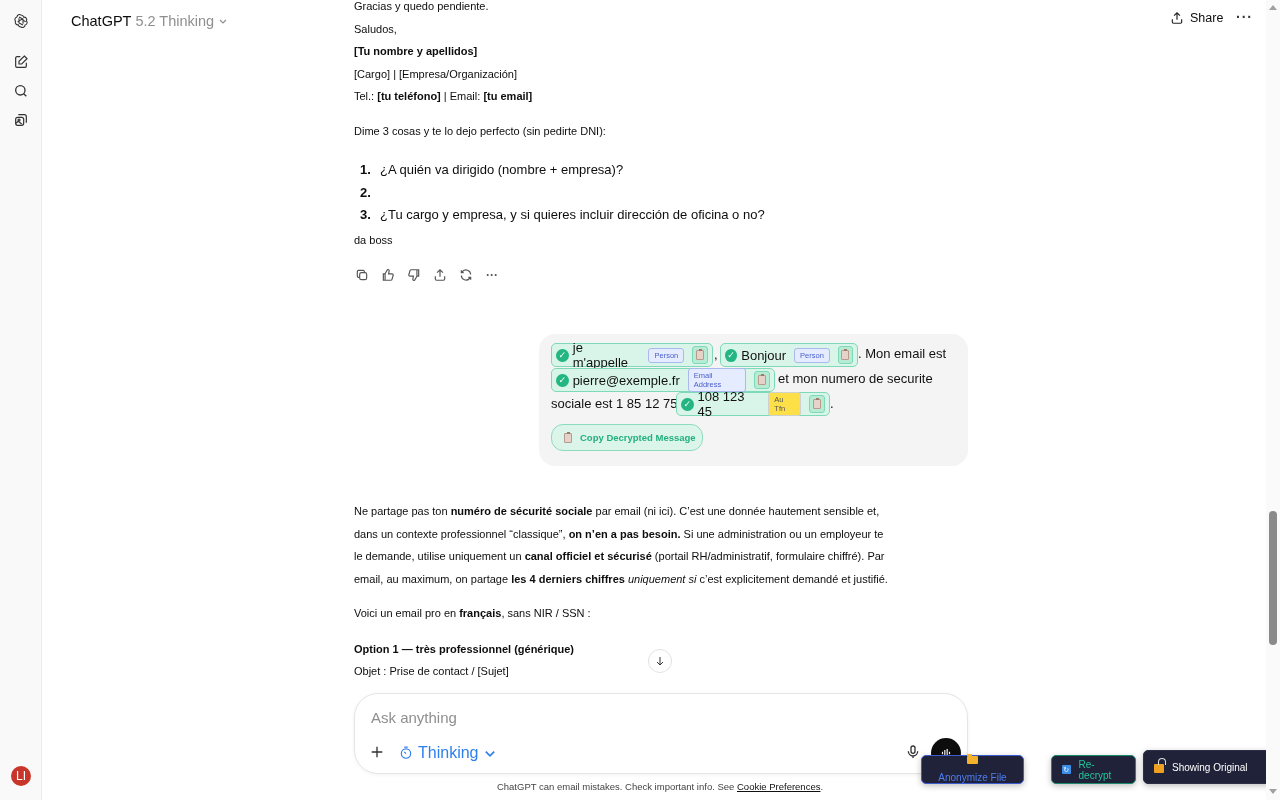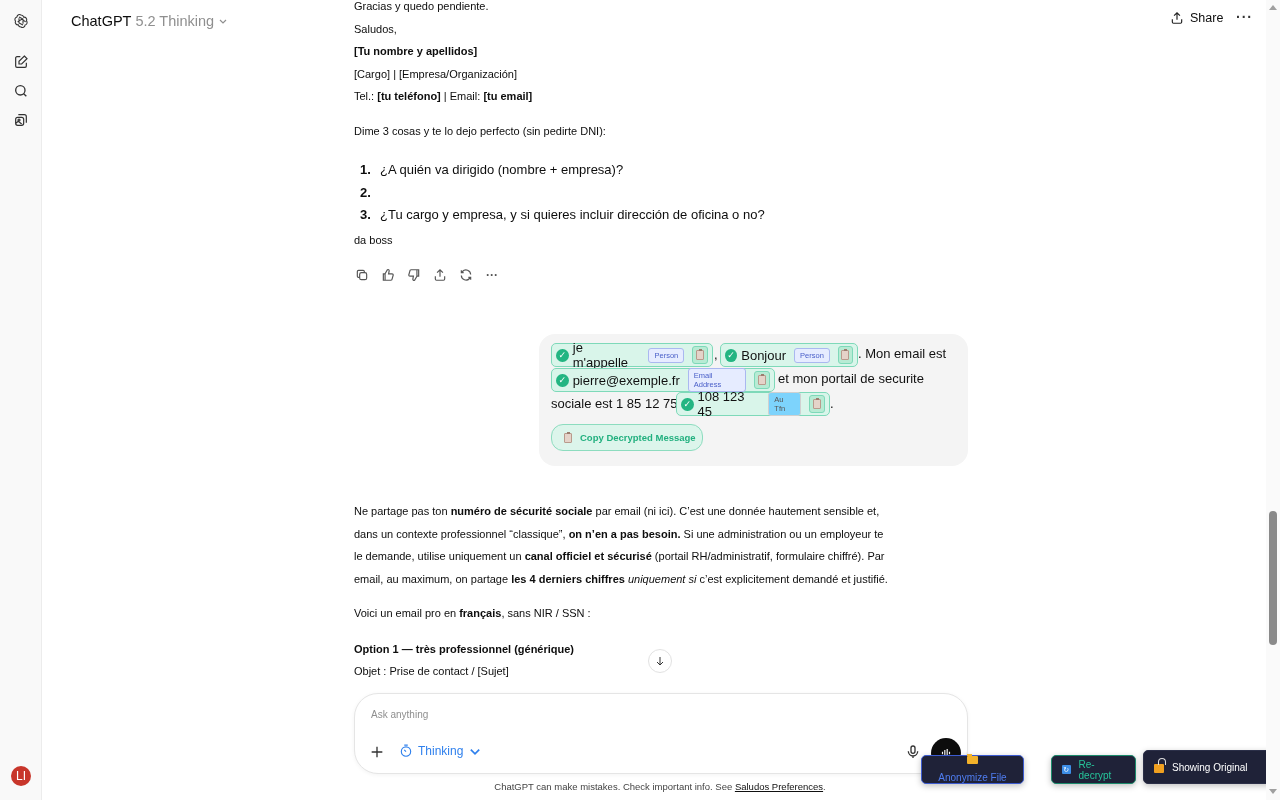--- a/index.html
+++ b/index.html
@@ -39,36 +39,36 @@
 
   .actions { position: absolute; left: 354px; top: 267px; display: flex; gap: 10px; color: #555; }
   .actions .act { width: 16px; height: 16px; display: flex; align-items: center; justify-content: center; }
   .actions svg { width: 14px; height: 14px; }
 
   
   .bubble { position: absolute; left: 539px; top: 334px; width: 429px; height: 132px; background: #f4f4f4; border-radius: 16px; }
   .chip { position: absolute; height: 24px; border: 1px solid #7ed9b9; background: #d9f5ea; border-radius: 5px; display: flex; align-items: center; padding: 0 4px 0 4px; font-size: 13px; color: #111; }
   .chip .check { width: 13px; height: 13px; border-radius: 50%; background: #23b582; color: #fff; font-size: 9px; display: flex; align-items: center; justify-content: center; margin-right: 4px; }
   .chip .tag { font-size: 7.5px; padding: 2px 5px; border-radius: 3px; margin-left: 8px; border: 1px solid #aab8f0; background: #e6ecff; color: #4b60c9; }
-  .chip .tag.gray { border-color: #d0d0d0; background: #7dd3fc; color: #555; }
+  .chip .tag.gray { border-color: #d0d0d0; background: #fde047; color: #555; }
   .chip .clip { width: 16px; height: 18px; margin-left: 8px; background: #b7ebd4; border: 1px solid #7ed9b9; border-radius: 3px; display: flex; align-items: center; justify-content: center; }
   .clip-glyph { width: 8px; height: 10px; background: #e5d3c9; border: 1px solid #b99a8c; border-radius: 1px; position: relative; }
   .clip-glyph::before { content: ""; position: absolute; left: 2px; top: -2px; width: 3px; height: 2px; background: #9b7d6f; }
   .btext { position: absolute; font-size: 13px; color: #111; white-space: nowrap; }
   .copy-dec { position: absolute; left: 551px; top: 424px; width: 152px; height: 27px; border: 1px solid #8ddcbf; background: #dcf5eb; border-radius: 12px; display: flex; align-items: center; gap: 8px; padding-left: 12px; font-size: 9.5px; font-weight: bold; color: #22b07f; }
 
   
   .scroll-down-btn { position: absolute; left: 648px; top: 649px; width: 24px; height: 24px; border-radius: 50%; border: 1px solid #e2e2e2; background: #fff; display: flex; align-items: center; justify-content: center; color: #333; }
   .scroll-down-btn svg { width: 12px; height: 12px; }
 
   
   .composer { position: absolute; left: 354px; top: 693px; width: 614px; height: 81px; border: 1px solid #e5e5e5; border-radius: 24px; background: #fff; box-shadow: 0 1px 4px rgba(0,0,0,0.05); }
-  .composer .placeholder { position: absolute; left: 16px; top: 15px; font-size: 10px; color: #8f8f8f; }
+  .composer .placeholder { position: absolute; left: 16px; top: 15px; font-size: 15px; color: #8f8f8f; }
   .composer .plus { position: absolute; left: 14px; top: 50px; width: 16px; height: 16px; color: #333; }
-  .composer .thinking { position: absolute; left: 44px; top: 50px; display: flex; align-items: center; gap: 5px; font-size: 12px; color: #2f80ed; }
+  .composer .thinking { position: absolute; left: 44px; top: 50px; display: flex; align-items: center; gap: 5px; font-size: 16px; color: #2f80ed; }
   .composer .thinking svg { width: 14px; height: 14px; }
   .composer .mic { position: absolute; left: 550px; top: 50px; width: 16px; height: 16px; color: #333; }
   .composer .voice { position: absolute; left: 576px; top: 44px; width: 30px; height: 30px; border-radius: 50%; background: #0d0d0d; display: flex; align-items: center; justify-content: center; }
   .footer-note { position: absolute; left: 0; width: 1320px; top: 781px; text-align: center; font-size: 9.5px; color: #444; }
   .footer-note a { color: #111; text-decoration: underline; }
 
   
   .ext-btn { position: absolute; height: 29px; border-radius: 5px; background: #1f2238; display: flex; align-items: center; gap: 8px; padding: 0 10px; font-size: 10px; box-shadow: 0 2px 6px rgba(0,0,0,0.25); }
   .ext-anon { left: 921px; top: 755px; width: 103px; border: 1px solid #3c5bd0; color: #4f7df0; flex-direction: column; }
   .ext-redec { left: 1051px; top: 755px; width: 85px; border: 1px solid #1b8a6b; color: #26c49a; }
@@ -207,21 +207,21 @@
   <div class="btext" style="left:858px;top:346px;">. Mon email est</div>
 
   <div class="chip" style="left:551px;top:368px;width:224px;">
     <span class="check">✓</span>
     <span>pierre@exemple.fr</span>
     <span class="tag">Email Address</span>
     <span class="clip">
         <span class="clip-glyph"></span>
       </span>
   </div>
-  <div class="btext" style="left:778px;top:371px;">et mon portail de securite</div>
+  <div class="btext" style="left:778px;top:371px;">et mon numero de securite</div>
 
   <div class="btext" style="left:551px;top:396px;">sociale est 1 85 12 75</div>
   <div class="chip" style="left:676px;top:392px;width:154px;">
     <span class="check">✓</span>
     <span>108 123 45</span>
     <span class="tag gray">Au Tfn</span>
     <span class="clip">
         <span class="clip-glyph"></span>
       </span>
   </div>
@@ -272,21 +272,21 @@
         <path d="M5 11a7 7 0 0 0 14 0M12 18v3"></path>
       </svg>
     <div class="voice">
       <svg viewBox="0 0 24 24" width="14" height="14" fill="none" stroke="#fff" stroke-width="2">
           <path d="M6 10v4M10 7v10M14 5v14M18 10v4"></path>
         </svg>
     </div>
   </div>
 
   <div class="footer-note">
-    <span>ChatGPT can make mistakes. Check important info. See </span><a>Saludos Preferences</a><span>.</span>
+    <span>ChatGPT can email mistakes. Check important info. See </span><a>Cookie Preferences</a><span>.</span>
   </div>
 
   <div class="ext-btn ext-anon">
     <span class="folder"></span>
     <span>Anonymize File</span>
   </div>
   <div class="ext-btn ext-redec">
     <span class="redec-ico">↻</span>
     <span>Re-decrypt</span>
   </div>

